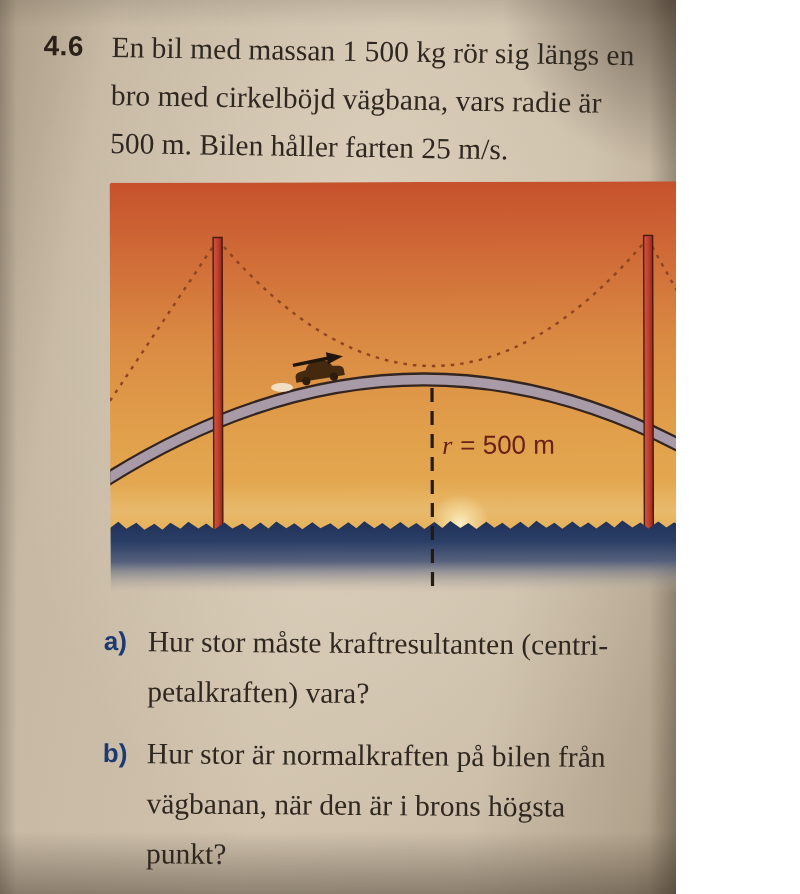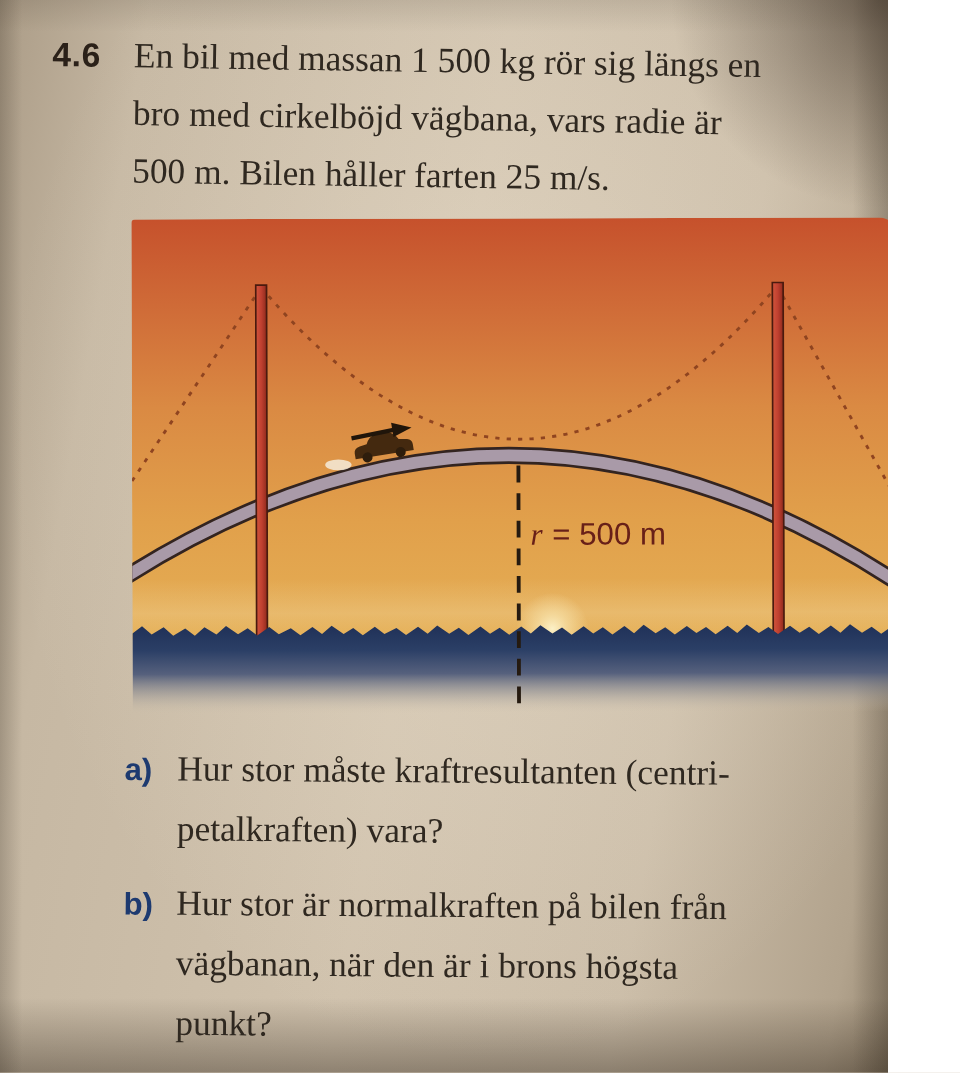--- a/index.html
+++ b/index.html
@@ -1,18 +1,18 @@
 <!DOCTYPE html>
 <html><head>
 <meta charset="utf-8">
 <style>
   html,body{margin:0;padding:0;}
   .page{
     position:relative;
-    width:740px;height:894px;
+    width:676px;height:894px;
     overflow:hidden;
     background-color:#c6b8a4;
     background-image:
       radial-gradient(circle at 99% 0%, rgba(46,34,24,.55), rgba(46,34,24,0) 15%),
       linear-gradient(to right, rgba(42,34,24,.22), rgba(42,34,24,0) 2.5%),
       linear-gradient(to left, rgba(42,34,24,.28), rgba(42,34,24,0) 4%),
       linear-gradient(to bottom, rgba(42,34,24,.12), rgba(42,34,24,0) 3%, rgba(42,34,24,0) 93%, rgba(35,25,15,.38) 100%),
       radial-gradient(ellipse at 55% 40%, rgba(240,230,212,.45), rgba(240,230,212,0) 70%),
       linear-gradient(100deg, #ab9c87 0%, #c6b8a3 14%, #d0c2ad 48%, #cbbda8 74%, #b2a38d 94%, #998a74 100%);
     font-family:"Liberation Serif","DejaVu Serif",serif;

